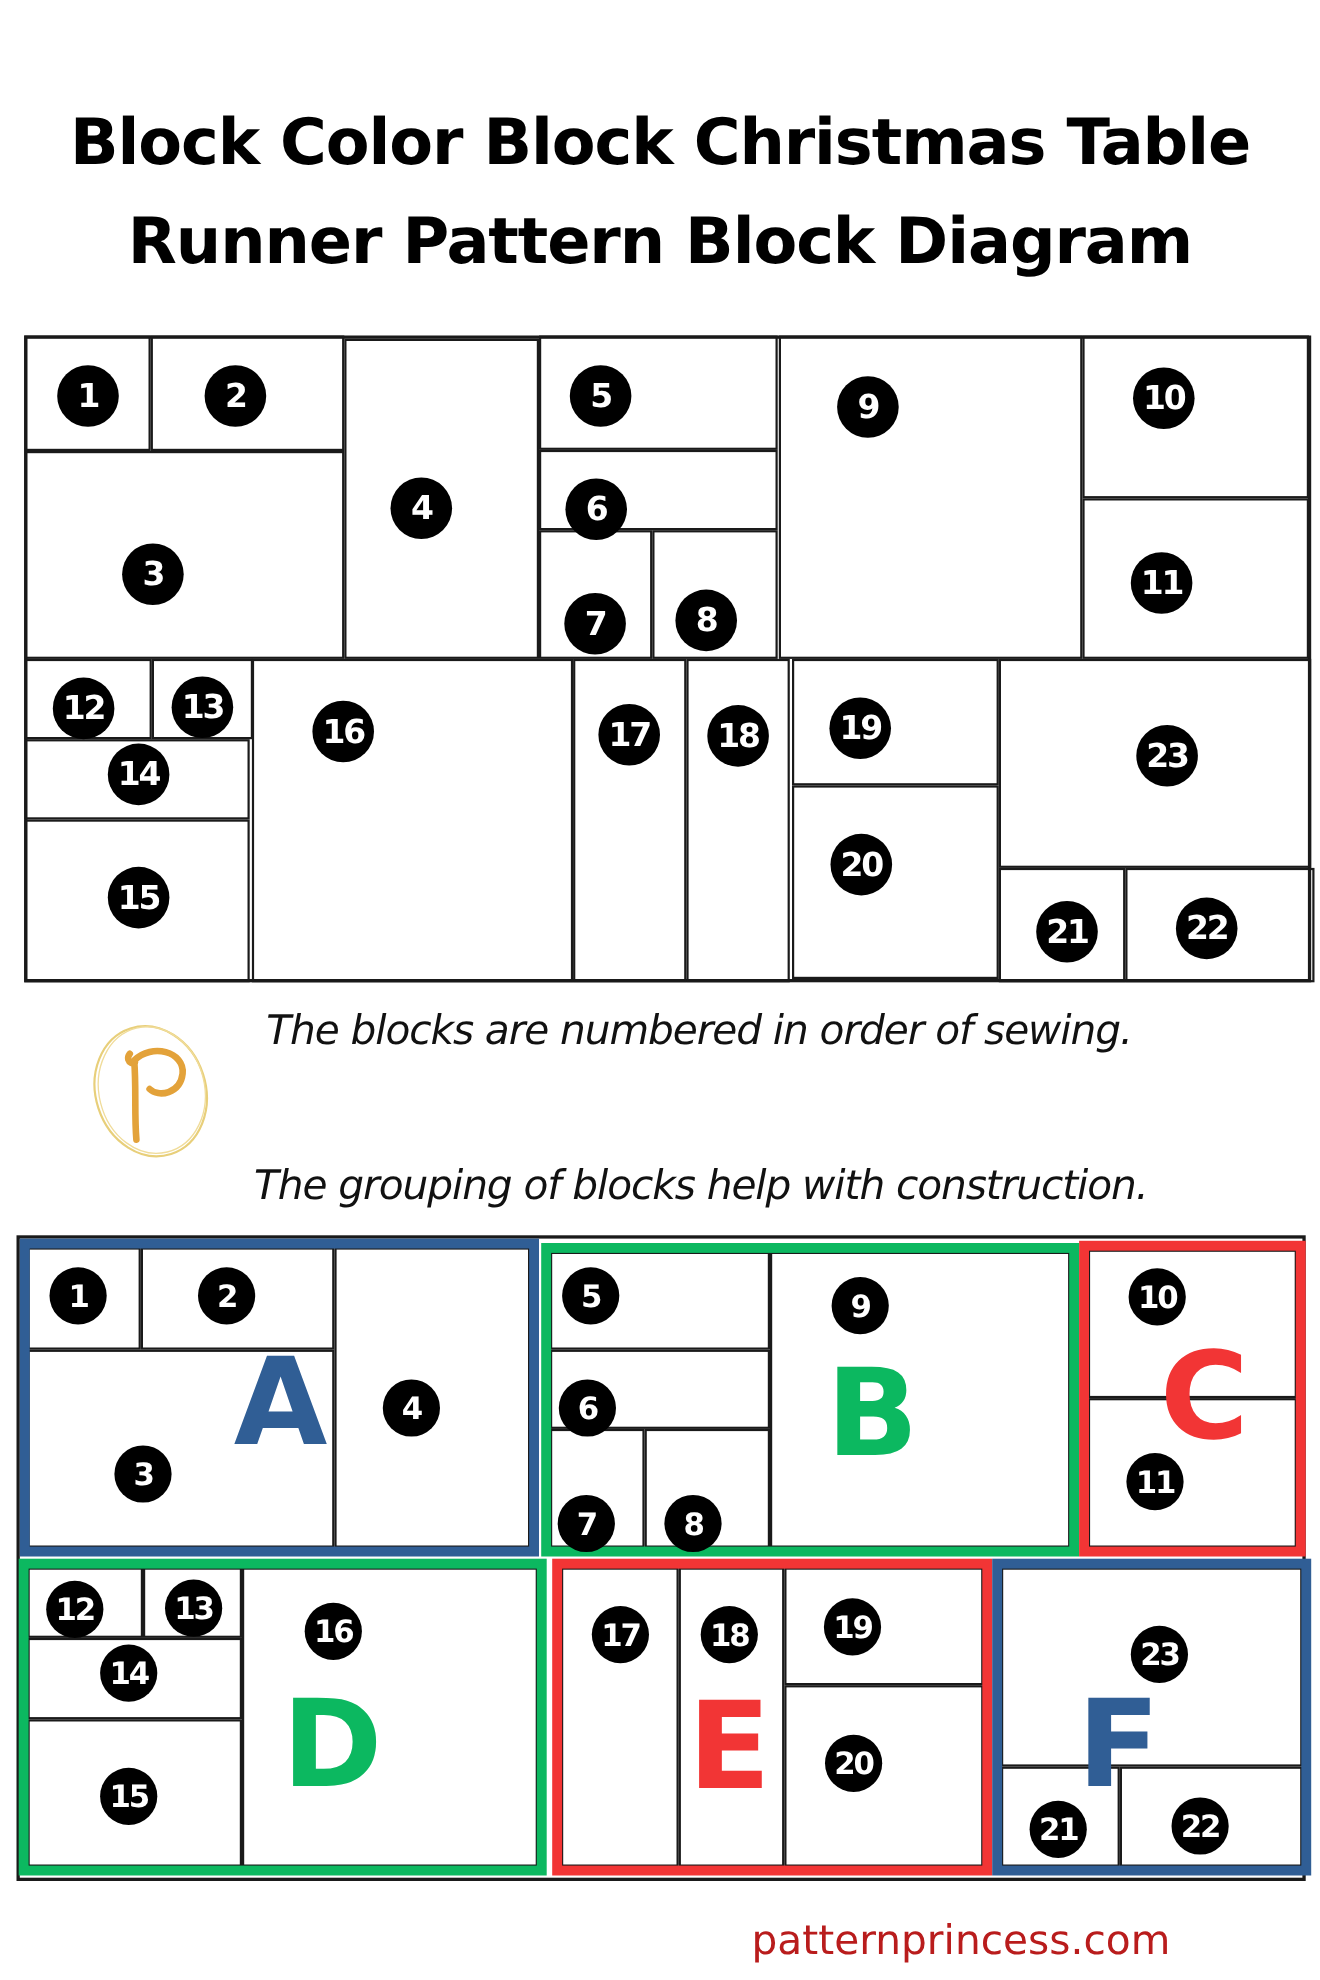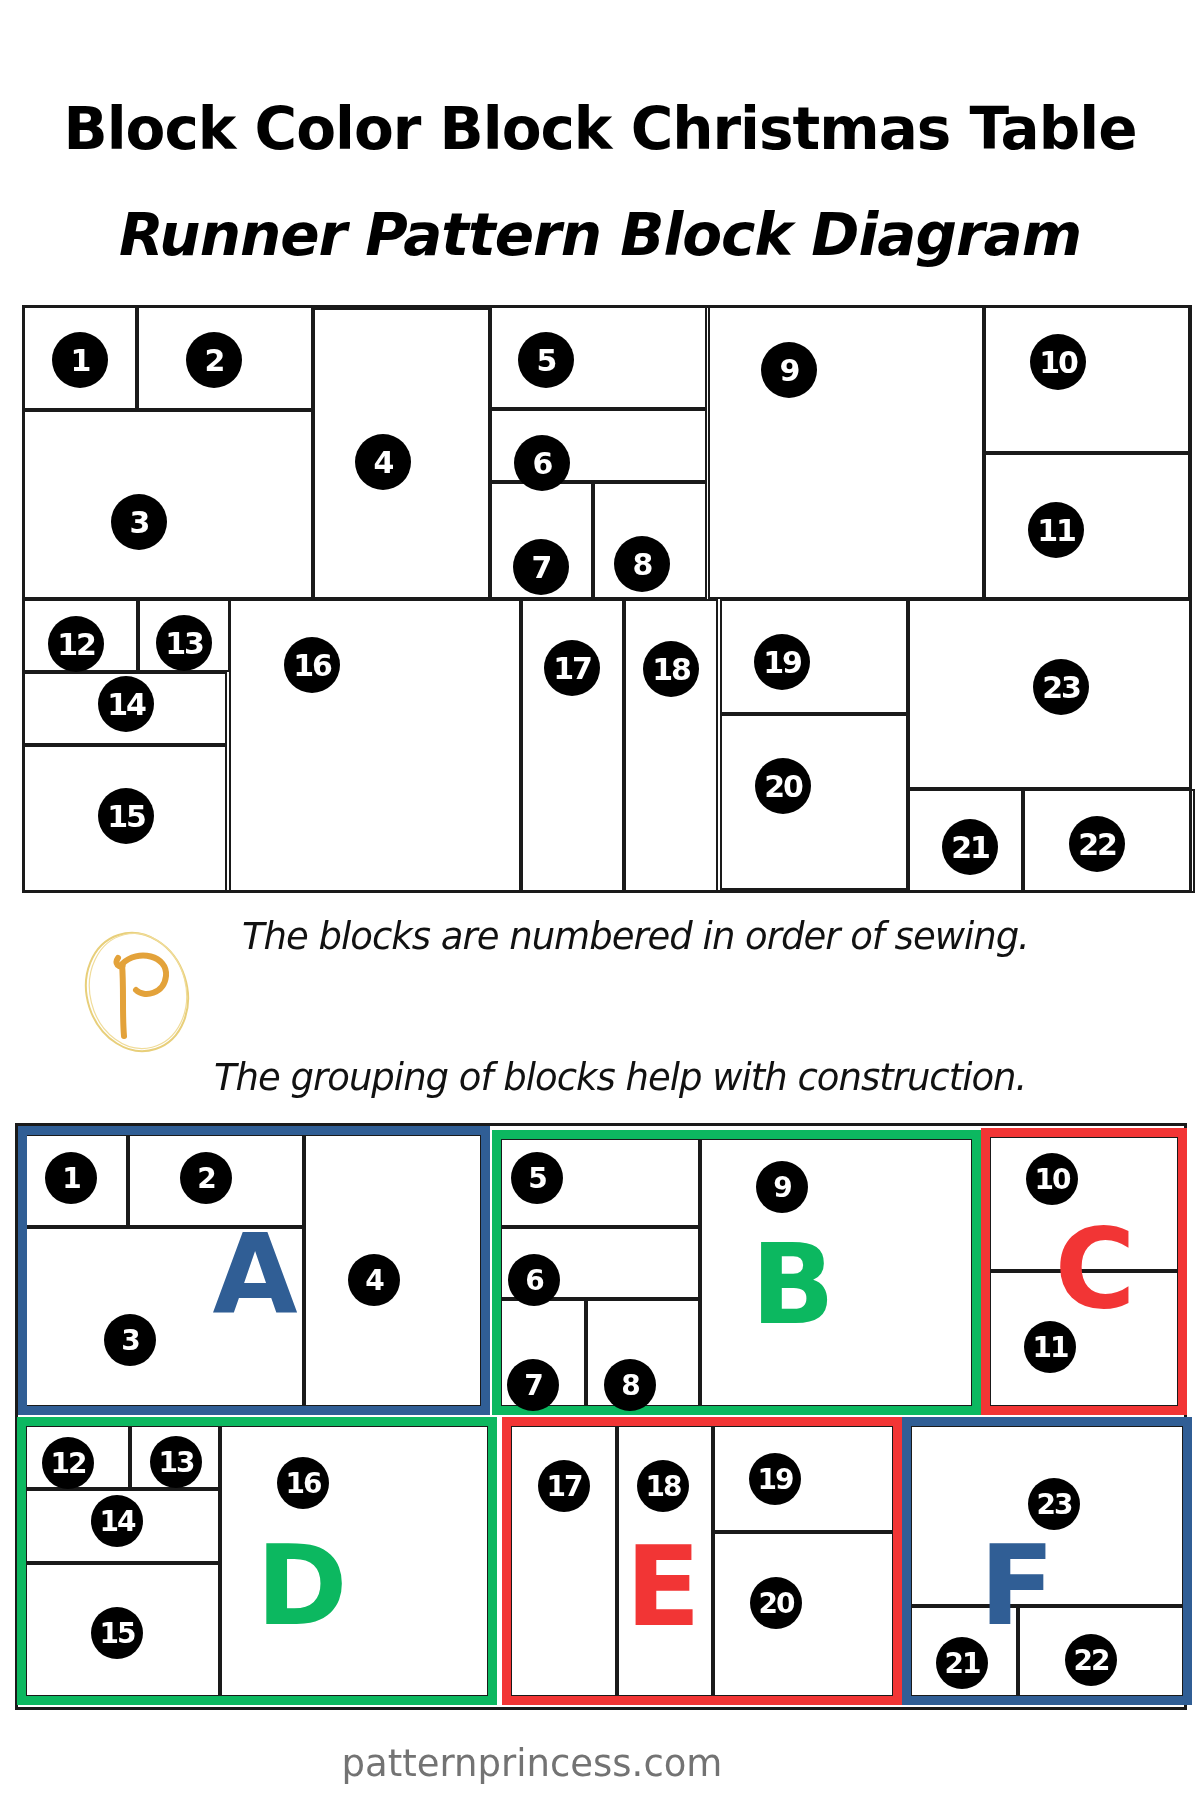--- a/index.html
+++ b/index.html
@@ -7,27 +7,27 @@
   .title { position: absolute; left: 0; width: 1200px; text-align: center; font-family: "DejaVu Sans", sans-serif; font-weight: bold; font-size: 58px; color: #000; letter-spacing: -1px; line-height: 1; }
   .diagram { position: absolute; left: 0; top: 0; width: 1200px; height: 1800px; }
   .block { position: absolute; box-sizing: border-box; border: 2.5px solid #1a1a1a; background: transparent; }
   .outer { position: absolute; box-sizing: border-box; border: 3px solid #1a1a1a; }
   .badge { position: absolute; width: 56px; height: 56px; margin-left: -28px; margin-top: -28px; border-radius: 50%; background: #000; color: #fff; font-family: "DejaVu Sans", sans-serif; font-weight: bold; font-size: 30px; display: flex; align-items: center; justify-content: center; letter-spacing: -2px; }
   .badge.sm { width: 52px; height: 52px; margin-left: -26px; margin-top: -26px; font-size: 28px; }
   .group { position: absolute; box-sizing: border-box; border: 9px solid; }
   .group-letter { position: absolute; font-family: "DejaVu Sans", sans-serif; font-weight: bold; font-size: 110px; line-height: 1; transform: translate(-50%, -50%); }
   .note { position: absolute; font-family: "DejaVu Sans", sans-serif; font-weight: normal; font-size: 37px; color: #111; letter-spacing: -1px; white-space: nowrap; font-style: italic; }
   .logo { position: absolute; left: 78px; top: 928px; width: 118px; height: 128px; }
-  .footer { position: absolute; left: 0; width: 1064px; top: 1742px; text-align: center; font-family: "DejaVu Sans", sans-serif; font-size: 37px; color: #737373; }
+  .footer { position: absolute; left: 0; width: 1064px; top: 1742px; text-align: right; font-family: "DejaVu Sans", sans-serif; font-size: 37px; color: #b91c1c; }
 </style>
 </head>
 <body>
 
 <div class="title" style="top:100px;">Block Color Block Christmas Table</div>
-<div class="title" style="top:206px;font-style:italic;">Runner Pattern Block Diagram</div>
+<div class="title" style="top:190px;">Runner Pattern Block Diagram</div>
 
 <div id="top-diagram" class="diagram">
     <div class="outer" style="left: 22px; top: 305px; width: 1170px; height: 588px;"></div>
     <div class="block" style="left: 22px; top: 305px; width: 115px; height: 105px;"></div>
     <div class="block" style="left: 137px; top: 305px; width: 176px; height: 105px;"></div>
     <div class="block" style="left: 22px; top: 410px; width: 291px; height: 189px;"></div>
     <div class="block" style="left: 313px; top: 308px; width: 177px; height: 291px;"></div>
     <div class="block" style="left: 490px; top: 305px; width: 217px; height: 104px;"></div>
     <div class="block" style="left: 490px; top: 409px; width: 217px; height: 73px;"></div>
     <div class="block" style="left: 490px; top: 482px; width: 103px; height: 117px;"></div>
@@ -75,21 +75,21 @@
 <div class="logo">
   <svg width="118" height="128" viewBox="0 0 118 128">
     <ellipse cx="59" cy="64" rx="50" ry="60" transform="rotate(-18 59 64)" fill="none" stroke="#e8cf7a" stroke-width="2"></ellipse>
     <ellipse cx="60" cy="63" rx="48" ry="58" transform="rotate(-14 60 63)" fill="none" stroke="#f0dc9a" stroke-width="1.2"></ellipse>
     <path d="M40 30 C 34 38, 48 42, 44 36 C 46 60, 44 85, 46 108" fill="none" stroke="#e3a23a" stroke-width="6" stroke-linecap="round"></path>
     <path d="M44 36 C 60 20, 90 28, 88 48 C 86 66, 66 70, 58 62" fill="none" stroke="#e3a23a" stroke-width="6" stroke-linecap="round"></path>
   </svg>
 </div>
 
 <div class="note" style="left:242px; top:915px;">The blocks are numbered in order of sewing.</div>
-<div class="note" style="left:214px; top:1056px;">The grouping of blocks help with construction.</div>
+<div class="note" style="left:231px; top:1056px;">The grouping of blocks help with construction.</div>
 
 <div id="bottom-diagram" class="diagram">
     <div class="outer" style="left: 15px; top: 1123px; width: 1172px; height: 587px;"></div>
     <div class="block" style="left: 25px; top: 1134px; width: 103px; height: 93px;"></div>
     <div class="block" style="left: 128px; top: 1134px; width: 176px; height: 93px;"></div>
     <div class="block" style="left: 25px; top: 1227px; width: 279px; height: 180px;"></div>
     <div class="block" style="left: 304px; top: 1134px; width: 178px; height: 273px;"></div>
     <div class="block" style="left: 500px; top: 1138px; width: 200px; height: 89px;"></div>
     <div class="block" style="left: 500px; top: 1227px; width: 200px; height: 72px;"></div>
     <div class="block" style="left: 500px; top: 1299px; width: 86px; height: 108px;"></div>

